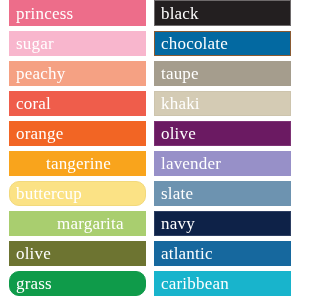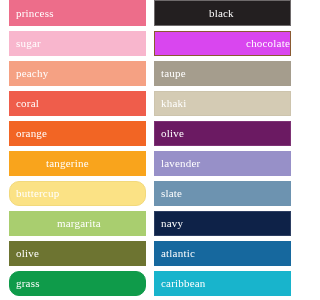--- a/index.html
+++ b/index.html
@@ -35,21 +35,21 @@
     box-sizing: border-box;
     height: 25px;
     flex: 0 0 25px;
     display: flex;
     align-items: center;
     padding-left: 6px;
     border: 1px solid transparent;
     overflow: hidden;
   }
   .swatch-label {
-    font-size: 11px;
+    font-size: 17px;
     line-height: 11px;
     letter-spacing: 0.2px;
     white-space: nowrap;
     color: #ffffff;
   }
   .swatch:first-child {
     height: 26px;
     flex: 0 0 26px;
   }
 </style>
@@ -84,23 +84,23 @@
       </div>
       <div class="swatch" style="background: rgb(109, 116, 49); border-color: rgb(109, 116, 49);">
         <span class="swatch-label" style="color: rgb(255, 255, 255);">olive</span>
       </div>
       <div class="swatch" style="background: rgb(15, 155, 74); border-color: rgb(15, 155, 74); border-radius: 10px;">
         <span class="swatch-label" style="color: rgb(255, 255, 255);">grass</span>
       </div>
     </div>
   <div class="column" id="col-right">
       <div class="swatch" style="background: rgb(35, 31, 32); border-color: rgb(110, 106, 107);">
-        <span class="swatch-label" style="color: rgb(255, 255, 255); margin-left: 48px;">black</span>
+        <span class="swatch-label" style="color: rgb(255, 255, 255);">black</span>
       </div>
-      <div class="swatch" style="background: #d946ef; border-color: rgb(138, 90, 50); justify-content: flex-end;">
+      <div class="swatch" style="background: #0369a1; border-color: rgb(138, 90, 50);">
         <span class="swatch-label" style="color: rgb(255, 255, 255);">chocolate</span>
       </div>
       <div class="swatch" style="background: rgb(165, 157, 141); border-color: rgb(165, 157, 141);">
         <span class="swatch-label" style="color: rgb(255, 255, 255);">taupe</span>
       </div>
       <div class="swatch" style="background: rgb(212, 203, 180); border-color: rgb(205, 196, 173);">
         <span class="swatch-label" style="color: rgb(255, 255, 255);">khaki</span>
       </div>
       <div class="swatch" style="background: rgb(107, 26, 98); border-color: rgb(125, 50, 116);">
         <span class="swatch-label" style="color: rgb(255, 255, 255);">olive</span>

